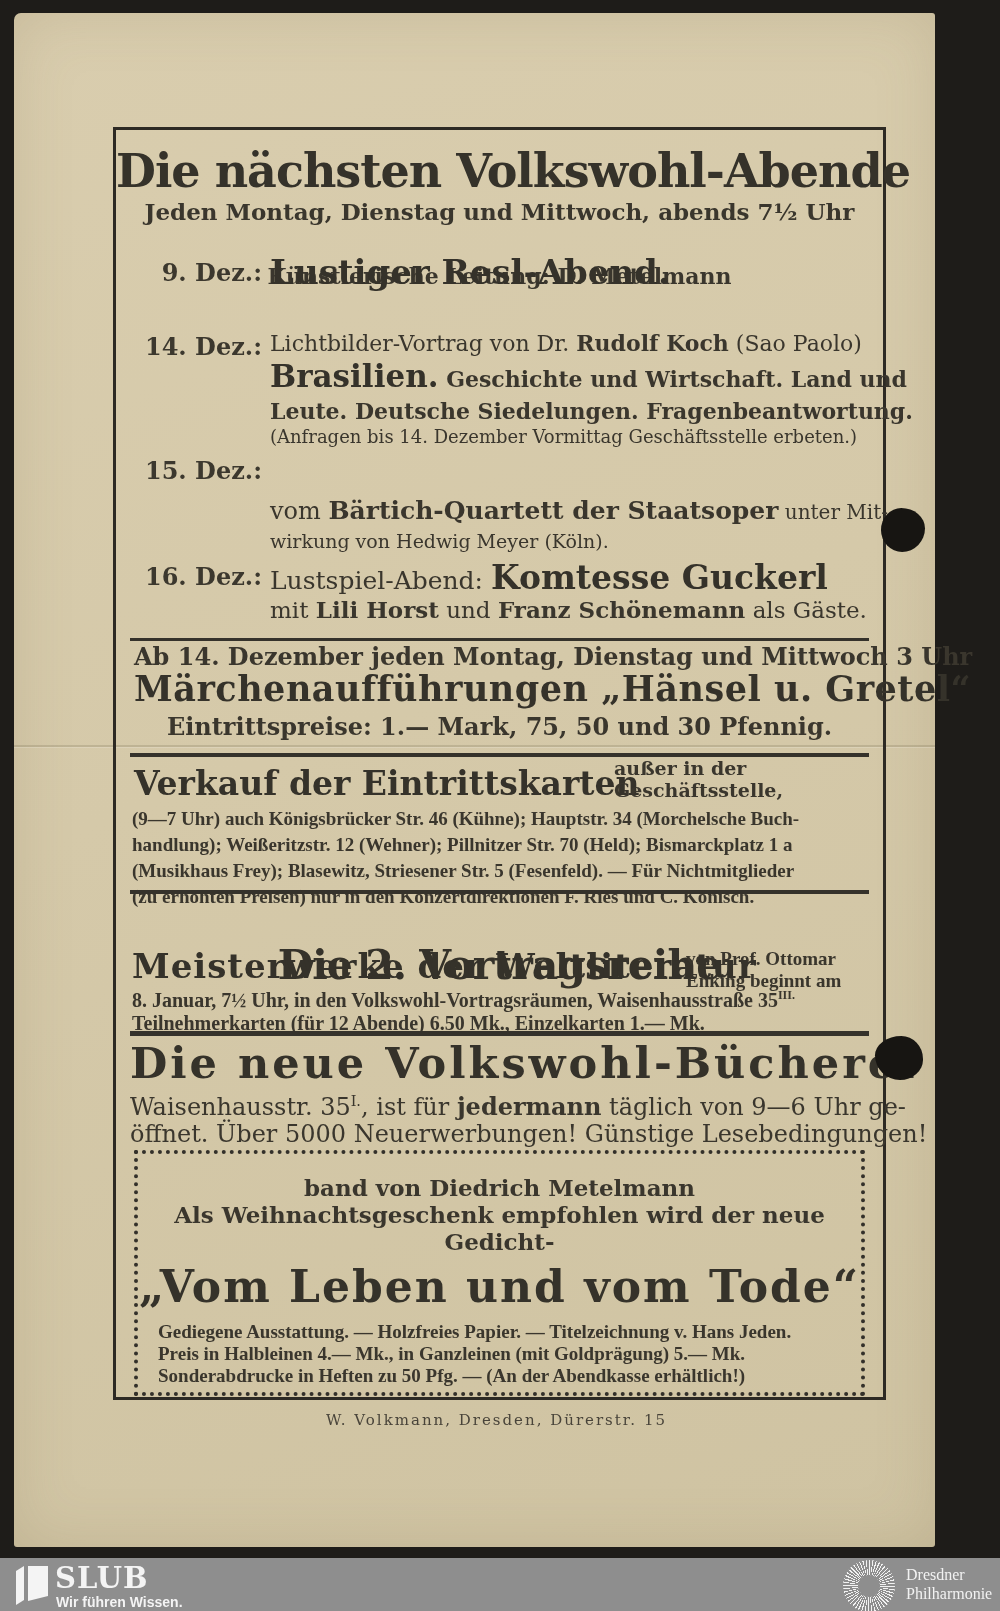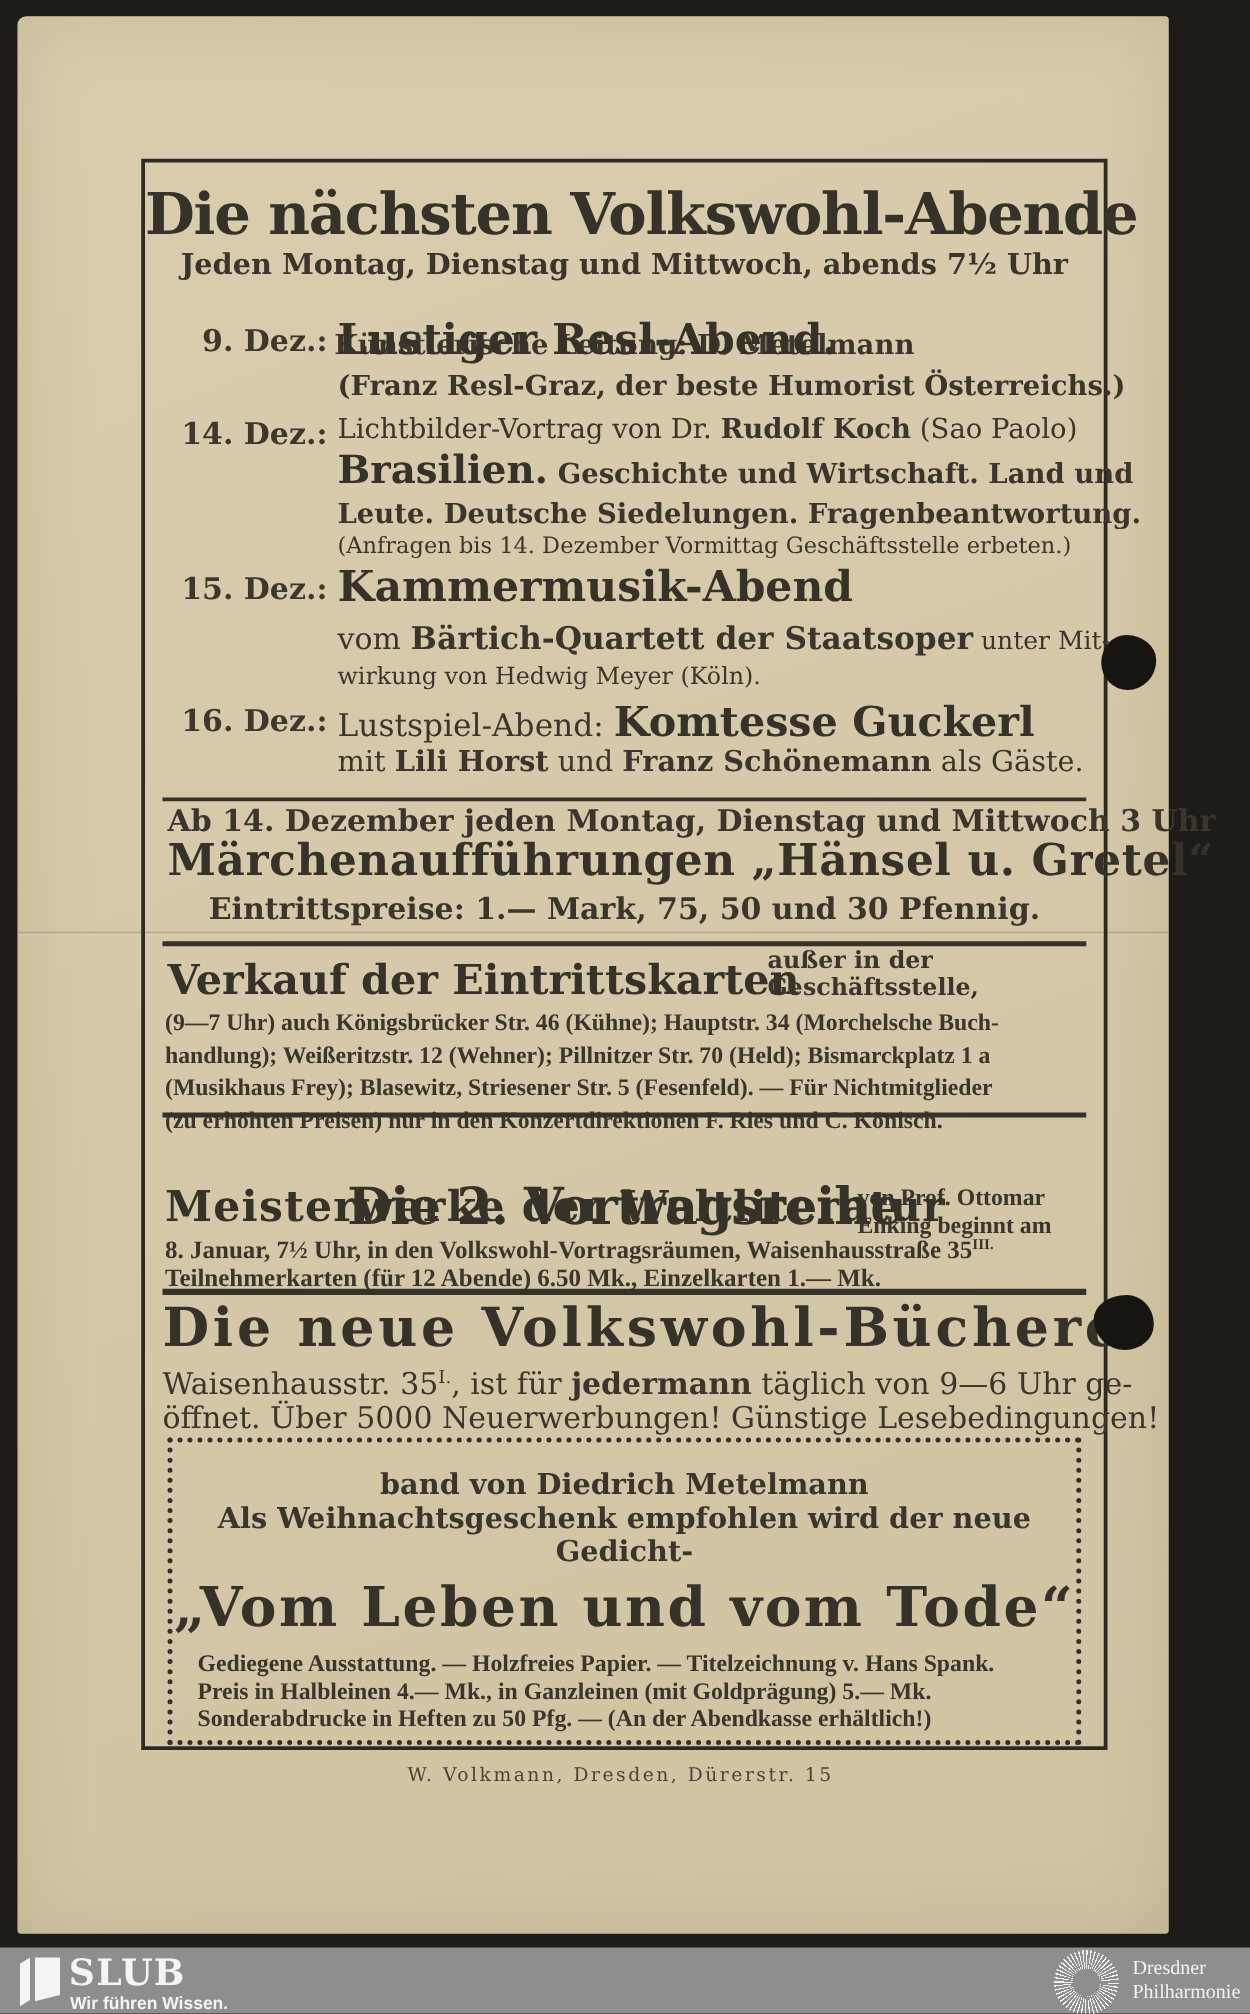--- a/index.html
+++ b/index.html
@@ -60,30 +60,28 @@
   <div class="crease"></div>
 
   <div class="frame">
 
     <div class="p ctr headline" style="top:14px;font-size:46px;">Die nächsten Volkswohl-Abende</div>
     <div class="p ctr b" style="top:68px;font-size:23px;">Jeden Montag, Dienstag und Mittwoch, abends 7½ Uhr</div>
     <div class="p ctr b" style="top:95px;font-size:22px;margin-top:38px;">Künstlerische Leitung: D. Metelmann</div>
 
     <div class="p date" style="top:128px;">9. Dez.:</div>
     <div class="p evt headline" style="top:122px;font-size:34px;letter-spacing:0;">Lustiger Resl-Abend.</div>
-    <div class="p evt b" style="top:166px;font-size:22px;">(Franz Resl-Graz, der beste Humorist Österreichs.)</div>
 
     <div class="p date" style="top:202px;">14. Dez.:</div>
     <div class="p evt" style="top:200px;font-size:22px;"><span>Lichtbilder-Vortrag von Dr. </span><span class="b">Rudolf Koch</span><span> (Sao Paolo)</span></div>
     <div class="p evt" style="top:228px;font-size:22px;"><span class="headline" style="font-size:31px;letter-spacing:0;">Brasilien.</span><span class="b"> Geschichte und Wirtschaft. Land und</span></div>
     <div class="p evt b" style="top:268px;font-size:22px;">Leute. Deutsche Siedelungen. Fragenbeantwortung.</div>
     <div class="p evt" style="top:296px;font-size:18px;">(Anfragen bis 14. Dezember Vormittag Geschäftsstelle erbeten.)</div>
 
     <div class="p date" style="top:326px;">15. Dez.:</div>
-    <div class="p evt headline" style="top:320px;font-size:34px;letter-spacing:0;">Kammermusik-Abend</div>
     <div class="p evt" style="top:366px;font-size:20px;"><span style="font-size:24px;">vom </span><span class="b" style="font-size:25px;">Bärtich-Quartett der Staatsoper</span><span> unter Mit-</span></div>
     <div class="p evt" style="top:400px;font-size:19px;">wirkung von Hedwig Meyer (Köln).</div>
 
     <div class="p date" style="top:432px;">16. Dez.:</div>
     <div class="p evt" style="top:428px;font-size:25px;"><span>Lustspiel-Abend: </span><span class="headline" style="font-size:33px;letter-spacing:0;">Komtesse Guckerl</span></div>
     <div class="p evt" style="top:466px;font-size:23px;"><span>mit </span><span class="b">Lili Horst</span><span> und </span><span class="b">Franz Schönemann</span><span> als Gäste.</span></div>
 
     <div class="rule" style="top:508px;height:3px;"></div>
 
     <div class="p" style="top:512px;left:18px;font-size:24px;"><span class="b">Ab 14. Dezember</span><span class="b" style="font-weight:600;"> jeden Montag, Dienstag und Mittwoch 3 Uhr</span></div>
@@ -107,21 +105,21 @@
     <div class="rule" style="top:901px;height:5px;"></div>
 
     <div class="p headline" style="top:908px;left:14px;font-size:43px;letter-spacing:3px;">Die neue Volkswohl-Bücherei</div>
     <div class="p" style="top:962px;left:14px;font-size:24px;"><span>Waisenhausstr. 35</span><sup>I.</sup><span>, ist für </span><span class="b">jedermann</span><span> täglich von 9—6 Uhr ge-</span></div>
     <div class="p" style="top:990px;left:14px;font-size:24px;">öffnet. Über 5000 Neuerwerbungen! Günstige Lesebedingungen!</div>
 
     <div class="adbox">
       <div class="b" style="font-size:23px;line-height:27px;">band von Diedrich Metelmann</div>
       <div class="b" style="font-size:23px;line-height:27px;">Als Weihnachtsgeschenk empfohlen wird der neue Gedicht-</div>
       <div class="headline" style="font-size:44px;line-height:52px;margin-top:6px;letter-spacing:2px;">„Vom Leben und vom Tode“</div>
-      <div class="dense b" style="font-size:19px;line-height:22px;margin-top:8px;text-align:left;padding-left:20px;font-weight:600;">Gediegene Ausstattung. — Holzfreies Papier. — Titelzeichnung v. Hans Spank.</div>
+      <div class="dense b" style="font-size:19px;line-height:22px;margin-top:8px;text-align:left;padding-left:20px;font-weight:600;">Gediegene Ausstattung. — Holzfreies Papier. — Titelzeichnung v. Hans Jeden.</div>
       <div class="dense b" style="font-size:19px;line-height:22px;text-align:left;padding-left:20px;font-weight:600;">Preis in Halbleinen 4.— Mk., in Ganzleinen (mit Goldprägung) 5.— Mk.</div>
       <div class="dense b" style="font-size:19px;line-height:22px;text-align:left;padding-left:20px;font-weight:600;">Sonderabdrucke in Heften zu 50 Pfg. — (An der Abendkasse erhältlich!)</div>
     </div>
   </div>
 
   <div class="printer">W. Volkmann, Dresden, Dürerstr. 15</div>
 
   <div class="hole h1"></div>
   <div class="hole h2"></div>
 </div>

